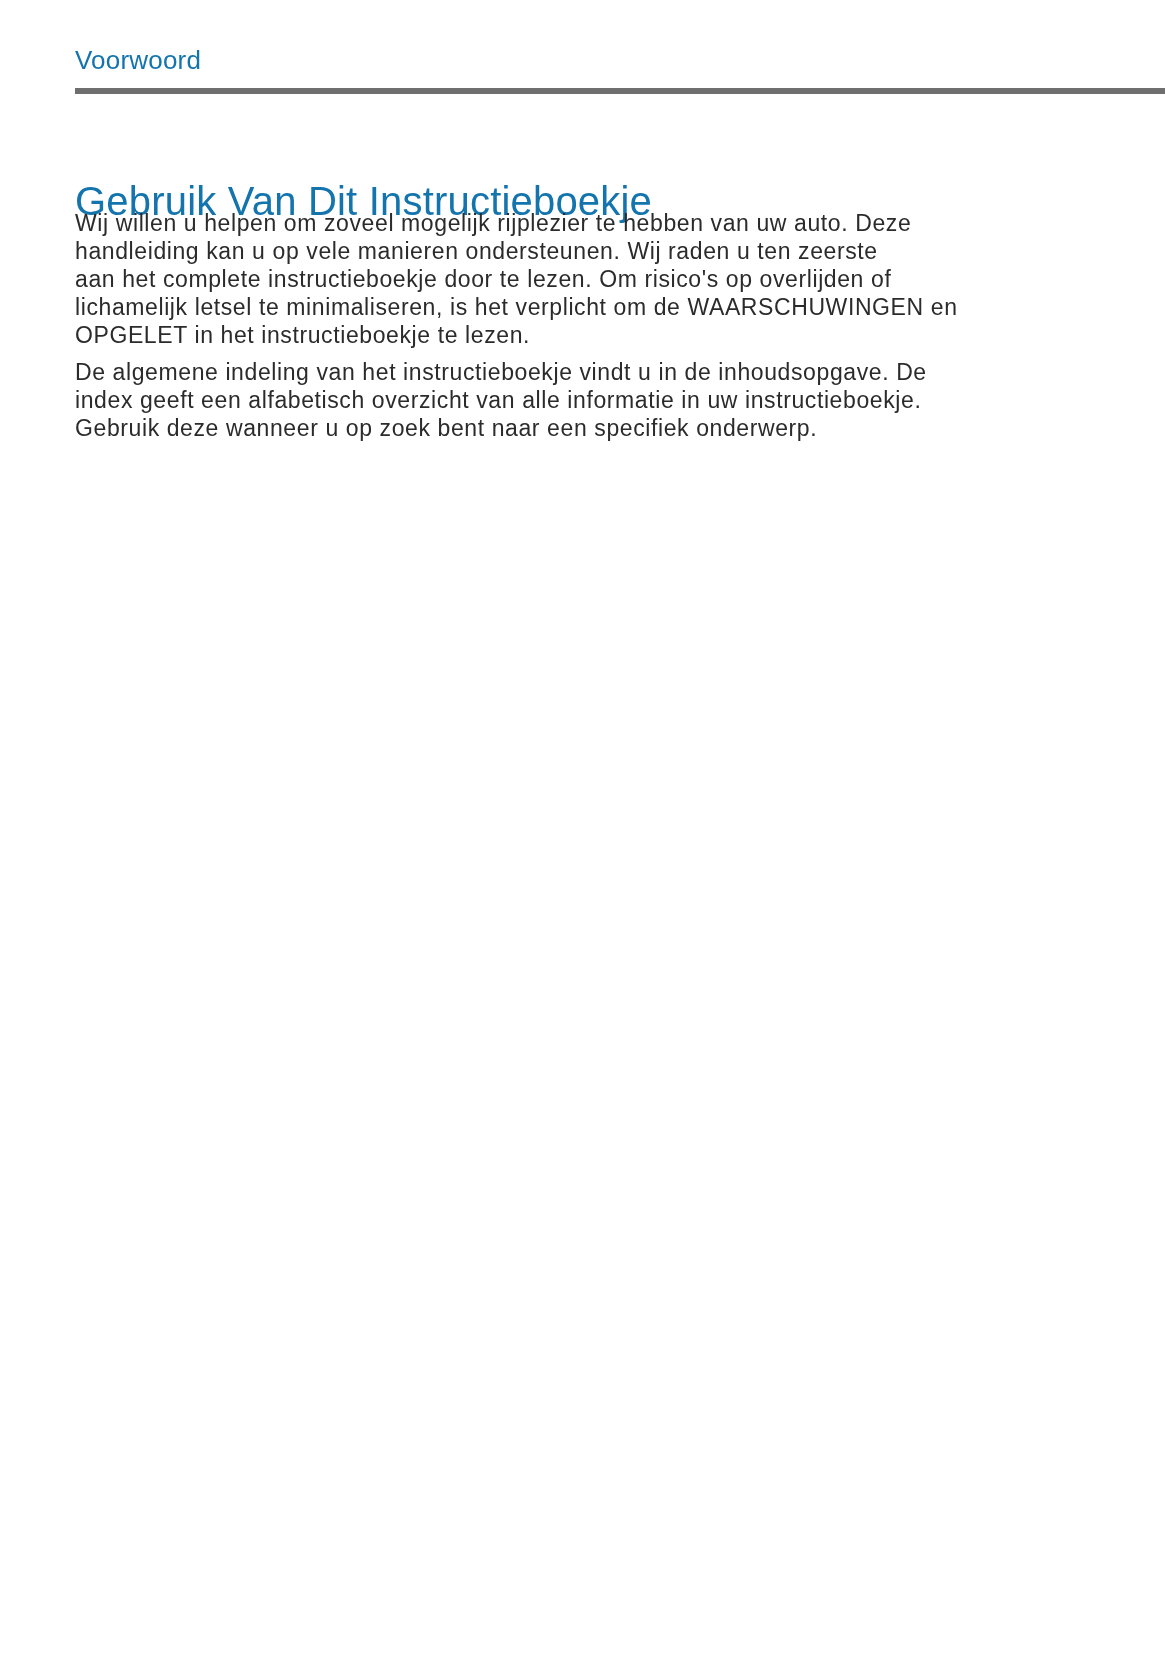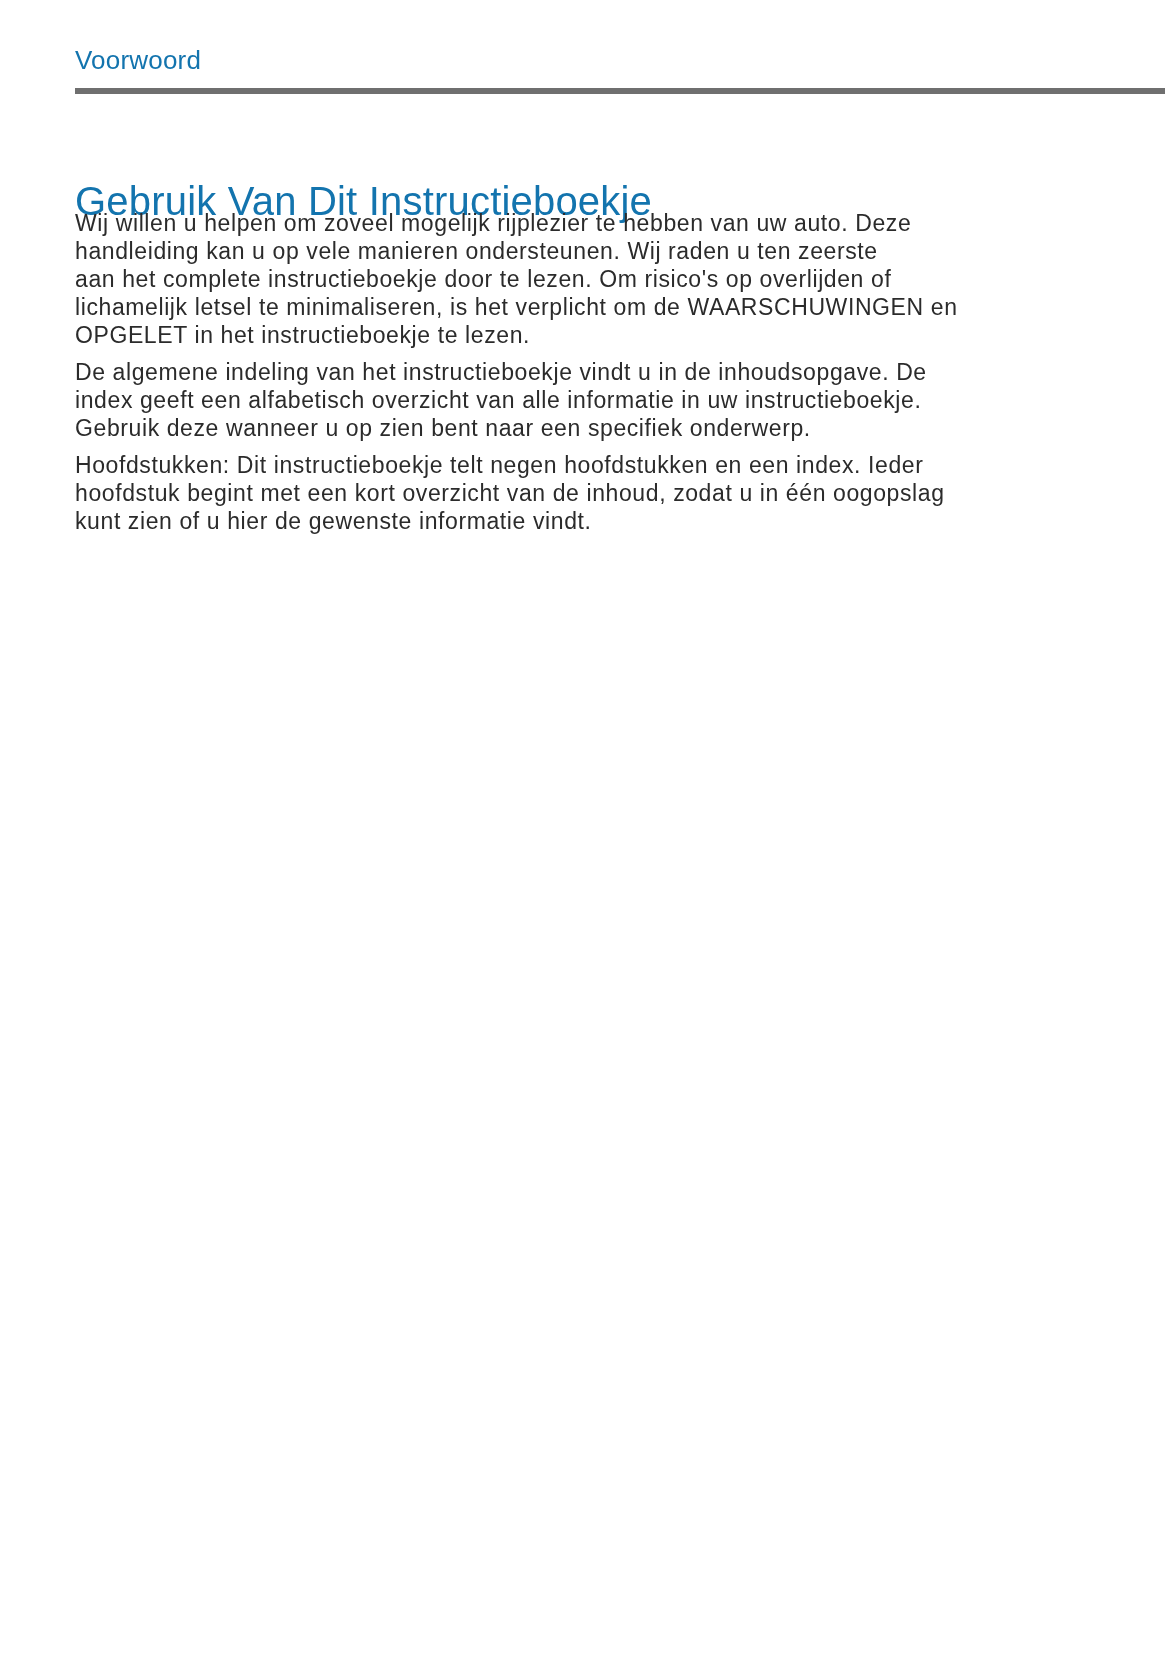--- a/index.html
+++ b/index.html
@@ -79,21 +79,18 @@
   <h1 class="doc-title">Gebruik Van Dit Instructieboekje</h1>
 
   <div class="content">
     <p>Wij willen u helpen om zoveel mogelijk rijplezier te hebben van uw auto. Deze
 handleiding kan u op vele manieren ondersteunen. Wij raden u ten zeerste
 aan het complete instructieboekje door te lezen. Om risico's op overlijden of
 lichamelijk letsel te minimaliseren, is het verplicht om de WAARSCHUWINGEN en
 OPGELET in het instructieboekje te lezen.</p>
     <p>De algemene indeling van het instructieboekje vindt u in de inhoudsopgave. De
 index geeft een alfabetisch overzicht van alle informatie in uw instructieboekje.
-Gebruik deze wanneer u op zien bent naar een specifiek onderwerp.</p>
-    <p>Hoofdstukken: Dit instructieboekje telt negen hoofdstukken en een index. Ieder
-hoofdstuk begint met een kort overzicht van de inhoud, zodat u in één oogopslag
-kunt zien of u hier de gewenste informatie vindt.</p>
+Gebruik deze wanneer u op zoek bent naar een specifiek onderwerp.</p>
   </div>
 
   <div class="page-number">4</div>
 
 </div>
 
 </body></html>

